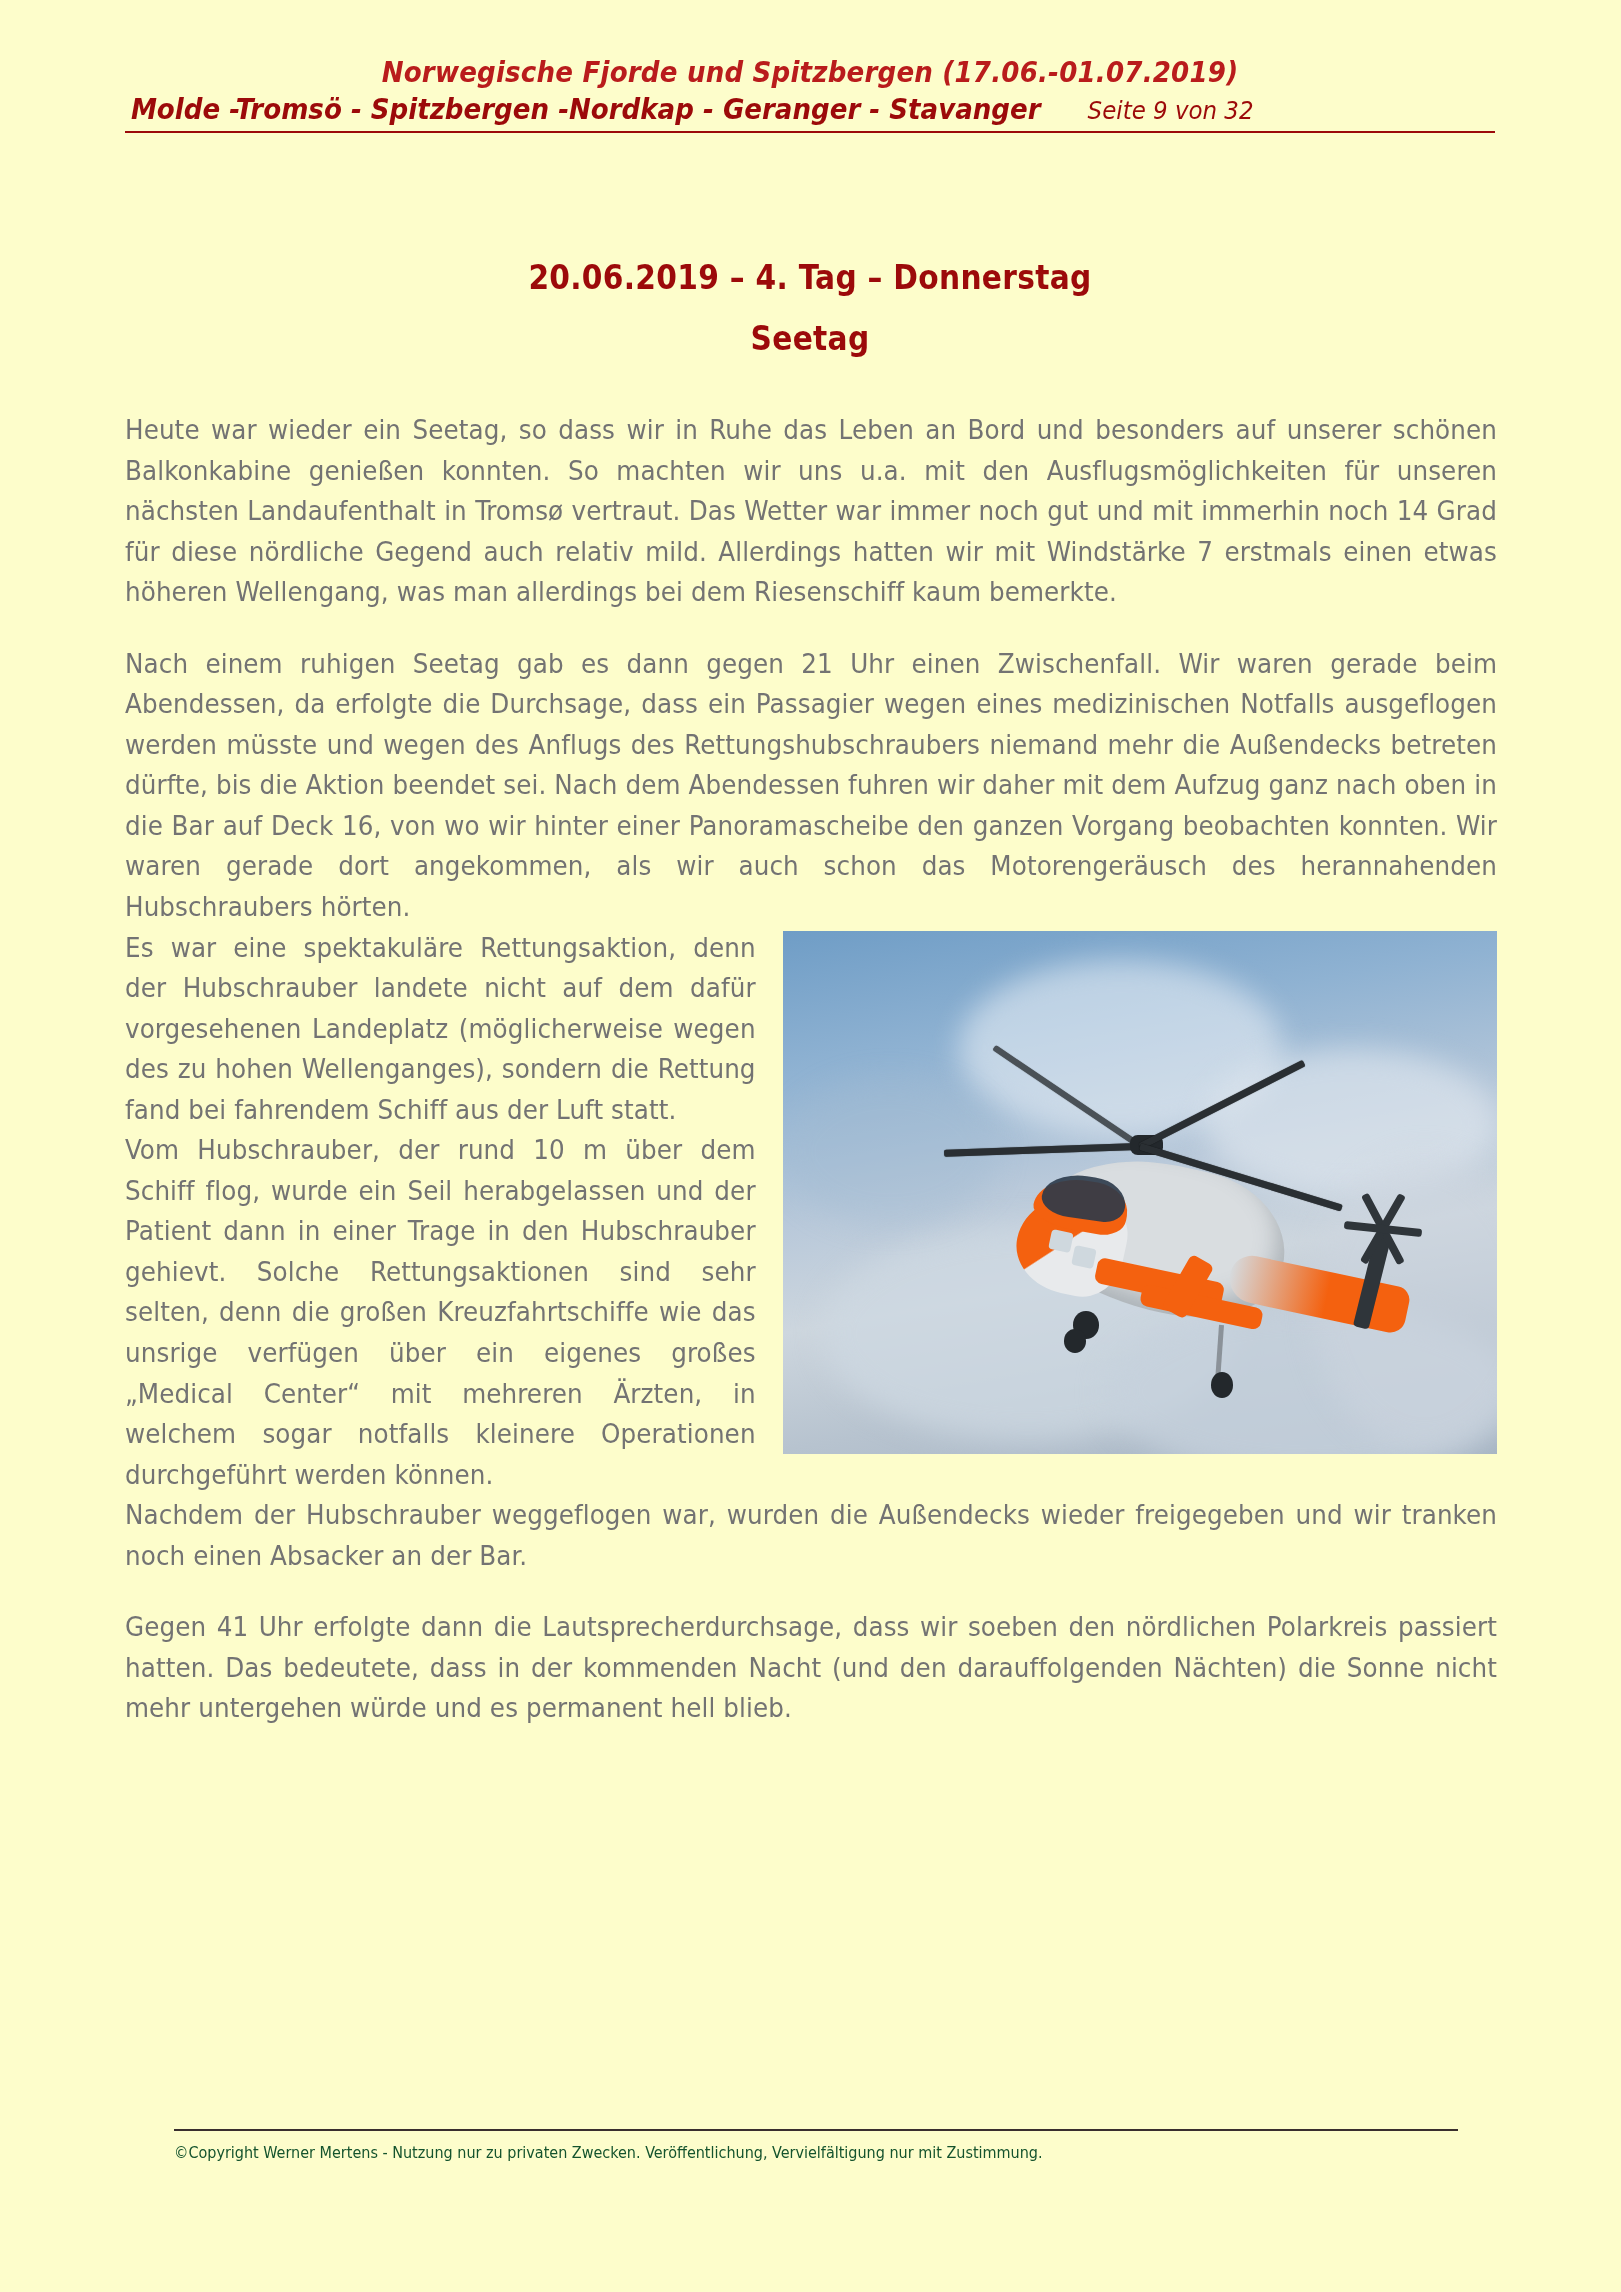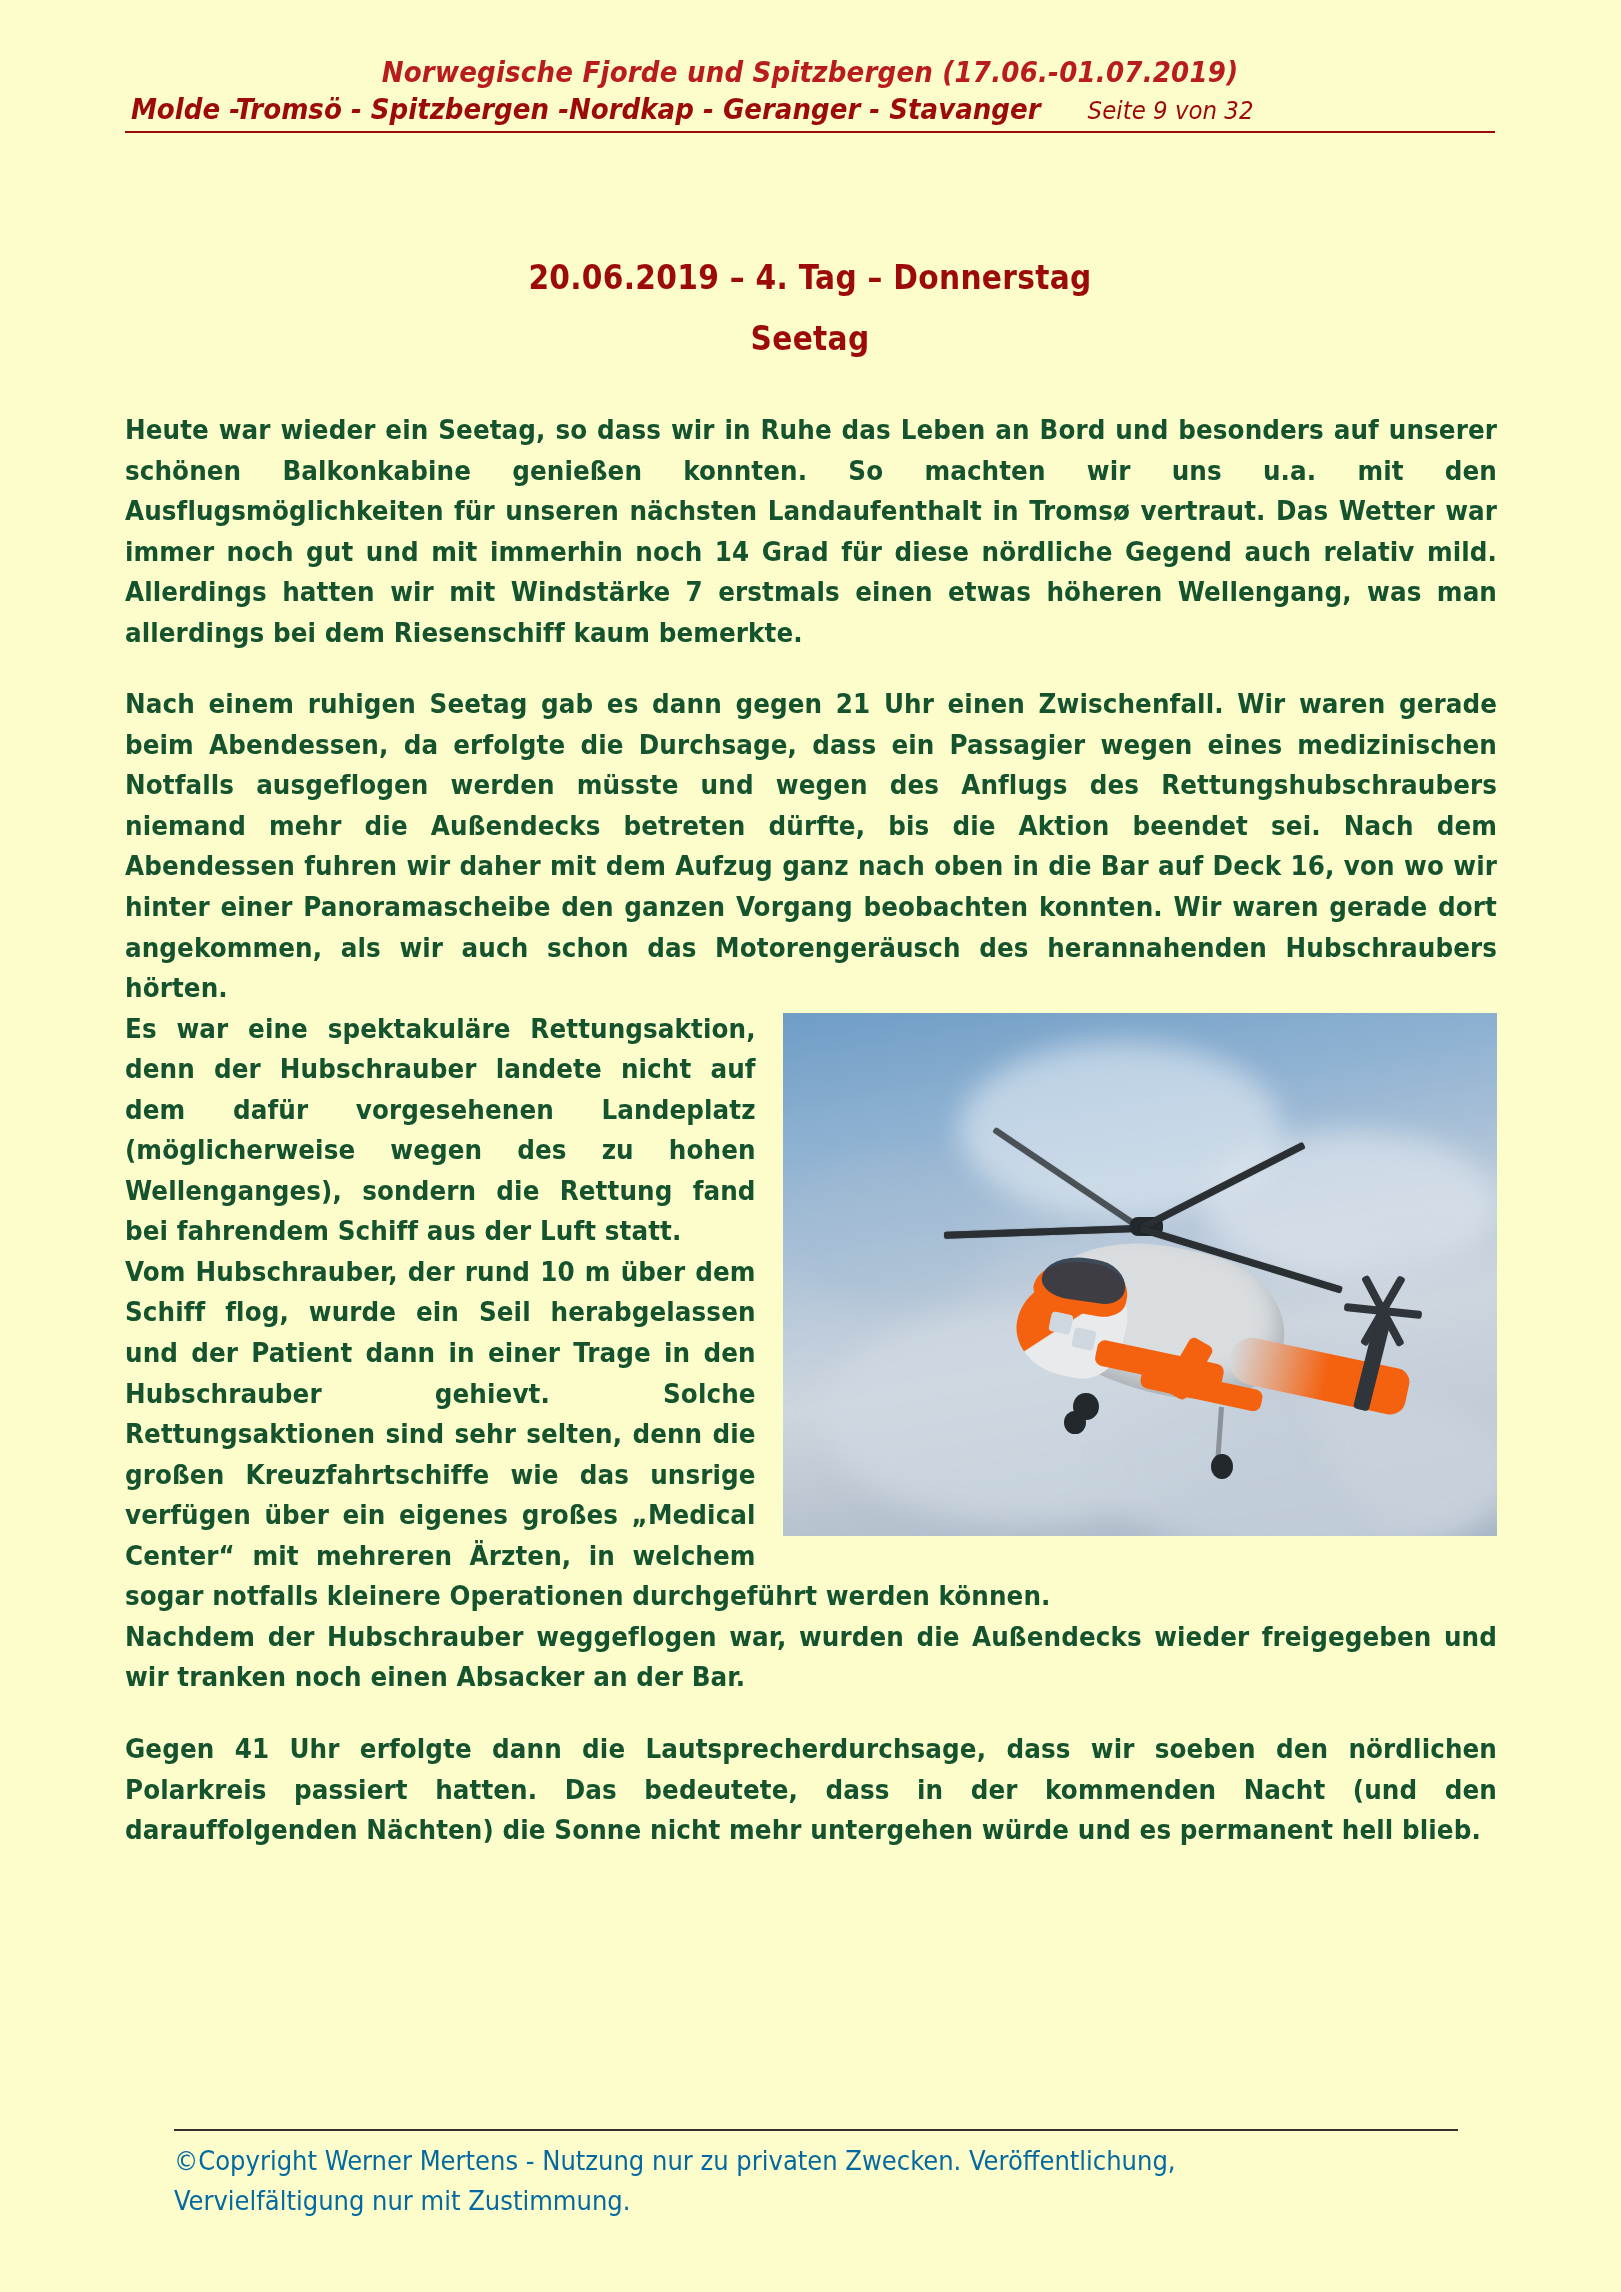--- a/index.html
+++ b/index.html
@@ -84,23 +84,23 @@
     position: absolute;
     left: 125px;
     top: 410px;
     width: 1372px;
   }
   p.para {
     margin: 0;
     font-size: 27.4px;
     line-height: 1.48;
     text-align: justify;
-    color: #14532d;
+    color: #737373;
     letter-spacing: 0.1px;
-    font-weight: bold;
+    font-weight: normal;
   }
   p.para + p.para { margin-top: 0; }
   .gap { height: 31px; }
 
   
   .photo-wrap {
     float: right;
     width: 714px;
     height: 523px;
     margin: 3.9px 0 5.9px 27.4px;
@@ -255,23 +255,23 @@
     left: 174px;
     top: 2129px;
     width: 1284px;
   }
   .footer-rule {
     border-top: 2px solid #3a2f2f;
     width: 1284px;
   }
   .footer-text {
     margin-top: 9.8px;
-    font-size: 27px;
+    font-size: 16px;
     line-height: 1.5;
-    color: #0369a1;
+    color: #14532d;
     width: 1157px;
   }
 </style>
 </head>
 <body>
 
 <div class="page">
 
   <div class="header">
     <div class="header-title">Norwegische Fjorde und Spitzbergen (17.06.-01.07.2019)</div>

